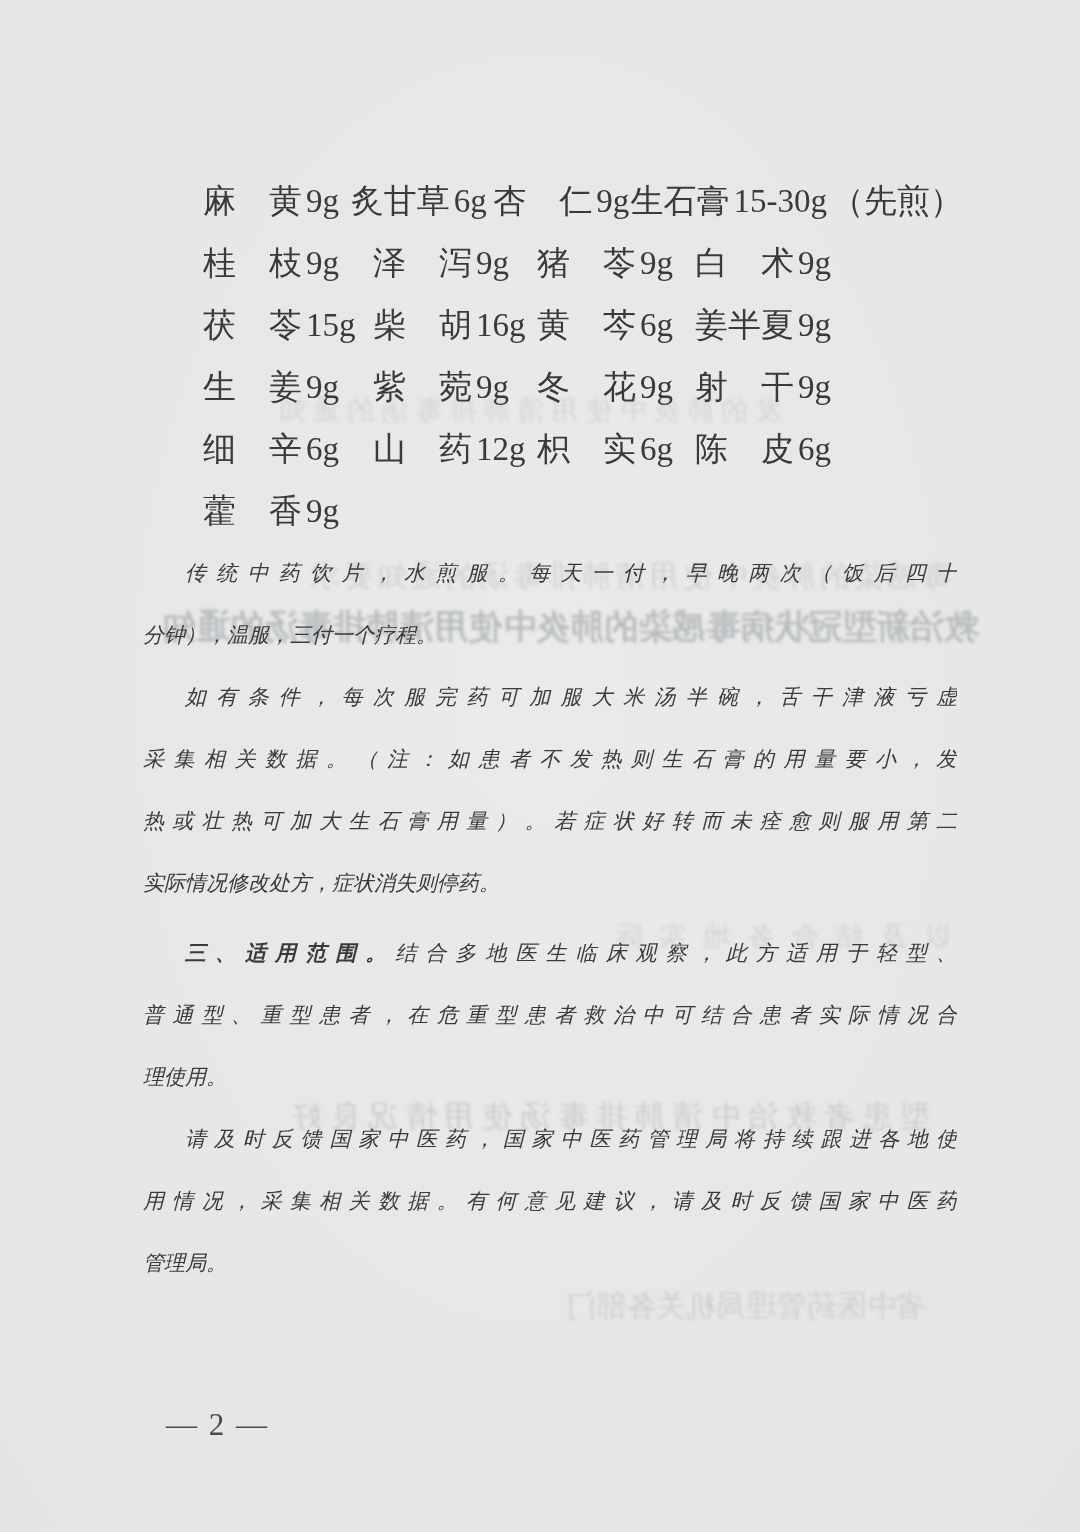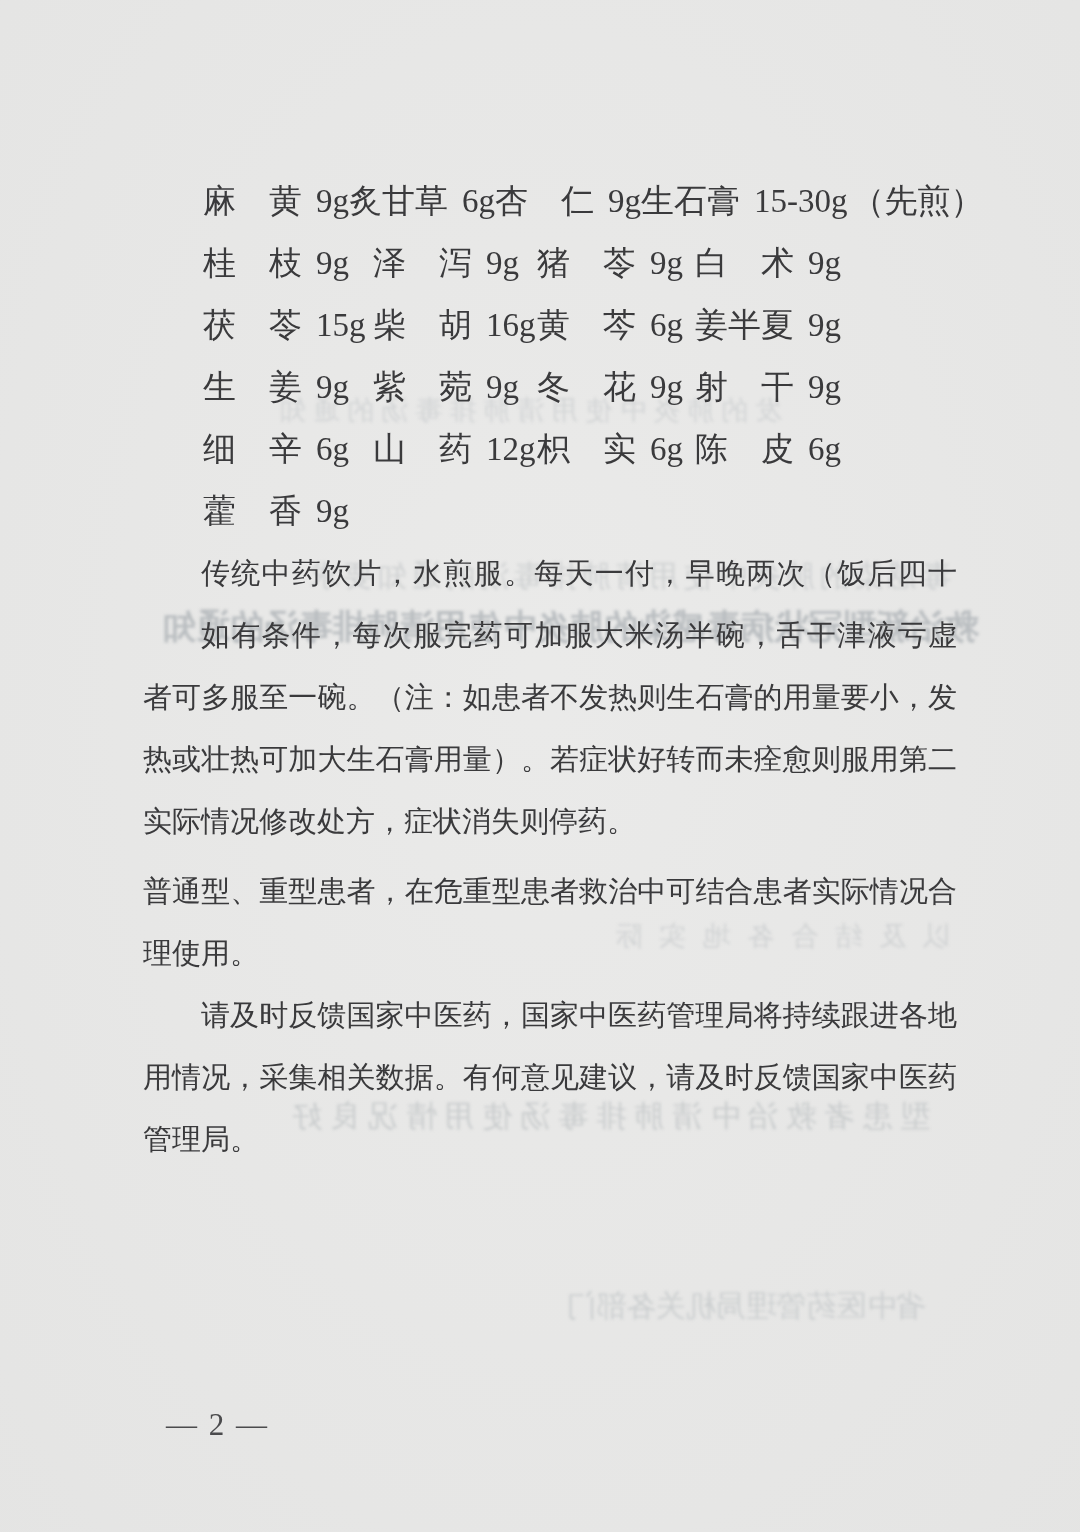--- a/index.html
+++ b/index.html
@@ -18,24 +18,24 @@
   
   #herb-list{position:absolute;left:143px;top:170px;width:820px;}
   .herb-row{display:flex;height:62px;align-items:center;padding-left:60px;font-size:33px;}
   .herb-cell{display:flex;align-items:baseline;white-space:nowrap;}
   .herb-cell.c1{width:170px;}
   .herb-cell.c2{width:164px;}
   .herb-cell.c3{width:158px;}
   .herb-cell.c4{flex:1;}
   .herb-name{display:inline-flex;width:3em;}
   .herb-name.spread{justify-content:space-between;}
-  .herb-amount{margin-left:14px;}
+  .herb-amount{margin-left:4px;}
   .herb-note{margin-left:4px;}
   
-  #paragraphs{position:absolute;left:143px;top:542px;width:814px;font-size:29px;}
+  #paragraphs{position:absolute;left:143px;top:542px;width:814px;font-size:21px;font-style:italic;}
   .para{margin:0;}
   #paragraphs .para:nth-child(3){margin-top:8px;}
   .text-line{height:62px;line-height:62px;overflow:hidden;}
   .text-line.just{text-align:justify;text-align-last:justify;}
   .text-line.ind{text-indent:2em;}
   .seg-bold{font-weight:bold;}
   
   .bleed{
     position:absolute;display:inline-block;white-space:nowrap;
     transform:scaleX(-1);
@@ -212,28 +212,30 @@
           <span>香</span>
         </span>
         <span class="herb-amount">9g</span>
       </div>
     </div>
   </div>
 
 <div id="paragraphs">
     <div class="para">
       <div class="text-line just ind"><span>传统中药饮片，水煎服。每天一付，早晚两次（饭后四十</span></div>
+      <div class="text-line"><span>分钟），温服，三付一个疗程。</span></div>
     </div>
     <div class="para">
       <div class="text-line just ind"><span>如有条件，每次服完药可加服大米汤半碗，舌干津液亏虚</span></div>
-      <div class="text-line just"><span>者可多服至一碗。（注：如患者不发热则生石膏的用量要小，发</span></div>
+      <div class="text-line just"><span>采集相关数据。（注：如患者不发热则生石膏的用量要小，发</span></div>
       <div class="text-line just"><span>热或壮热可加大生石膏用量）。若症状好转而未痊愈则服用第二</span></div>
       <div class="text-line"><span>实际情况修改处方，症状消失则停药。</span></div>
     </div>
     <div class="para">
+      <div class="text-line just ind"><span class="seg-bold">三、适用范围。</span><span>结合多地医生临床观察，此方适用于轻型、</span></div>
       <div class="text-line just"><span>普通型、重型患者，在危重型患者救治中可结合患者实际情况合</span></div>
       <div class="text-line"><span>理使用。</span></div>
     </div>
     <div class="para">
       <div class="text-line just ind"><span>请及时反馈国家中医药，国家中医药管理局将持续跟进各地使</span></div>
       <div class="text-line just"><span>用情况，采集相关数据。有何意见建议，请及时反馈国家中医药</span></div>
       <div class="text-line"><span>管理局。</span></div>
     </div>
   </div>
 

